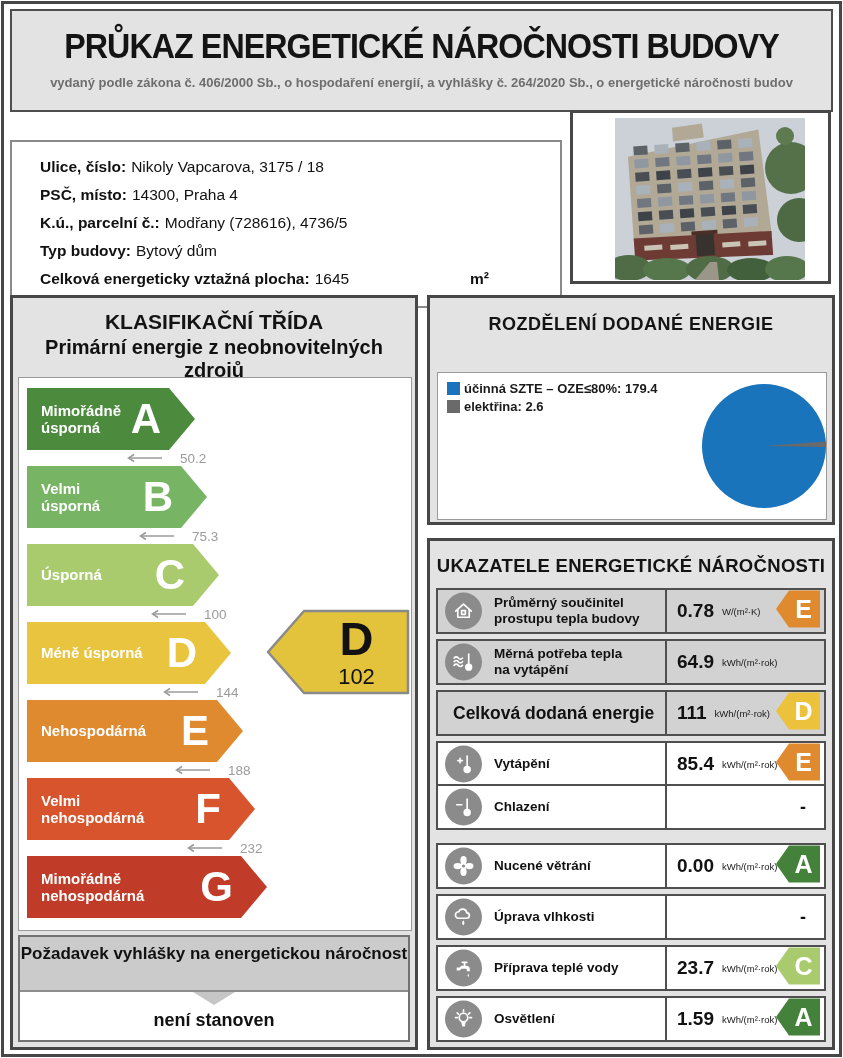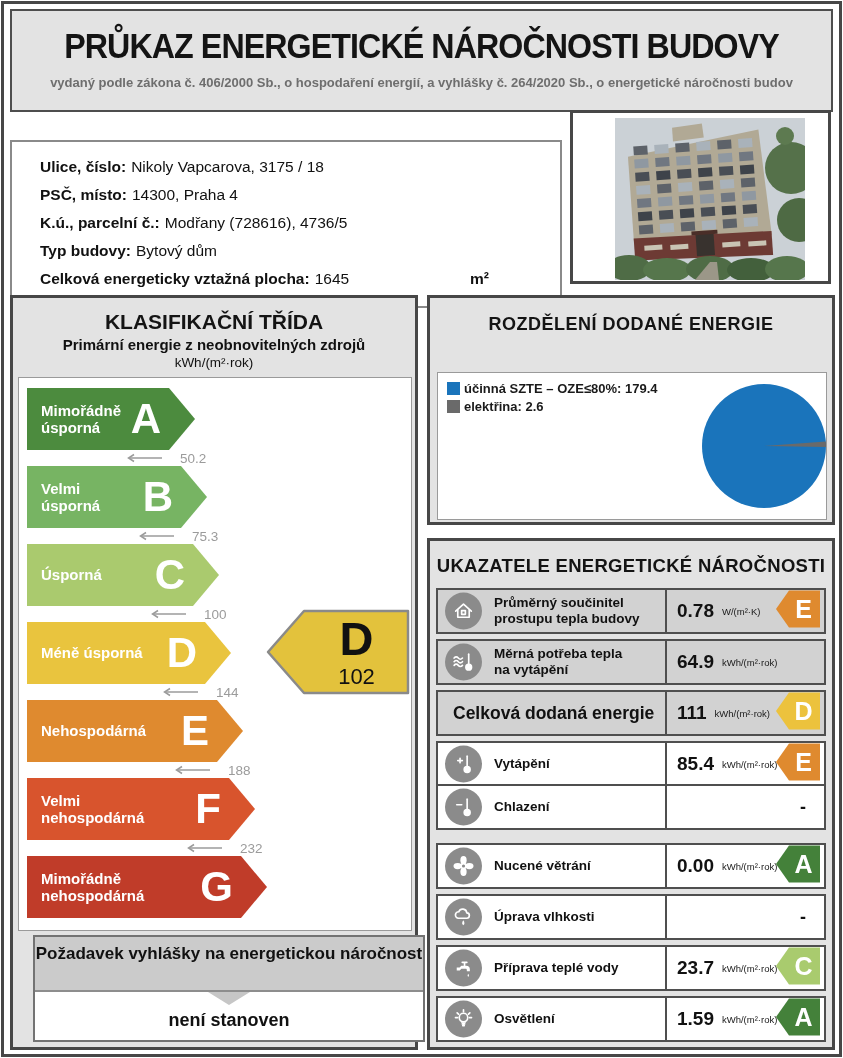--- a/index.html
+++ b/index.html
@@ -27,38 +27,38 @@
              border:3px solid #474747;background:#fff;box-sizing:border-box;}
   .photo-box svg{position:absolute;left:42px;top:5px;}
 
   
   .panel{position:absolute;background:#e3e3e3;border:3px solid #474747;box-sizing:border-box;}
   .panel-title{text-align:center;font-weight:bold;color:#141414;}
 
   
   .class-panel{left:10px;top:295px;width:408px;height:755px;}
   .class-title{font-size:21px;margin-top:12px;}
-  .class-sub{font-size:15px;font-weight:bold;text-align:center;margin-top:2px;}
+  .class-sub{font-size:20px;font-weight:bold;text-align:center;margin-top:2px;}
   .class-unit{font-size:13.5px;text-align:center;margin-top:2px;}
   .scale-box{position:absolute;left:5px;top:79px;width:392px;height:552px;
              background:#fff;border:1px solid #9a9a9a;}
   .class-arrow{position:absolute;left:8px;height:62px;}
   .class-arrow-label{position:absolute;left:14px;top:50%;transform:translateY(-50%);
                      color:#fff;font-weight:bold;font-size:15px;line-height:1.15;white-space:pre-line;}
   .class-arrow-letter{position:absolute;right:34px;top:50%;transform:translateY(-50%);
                       color:#fff;font-weight:bold;font-size:42px;}
   .threshold{position:absolute;height:14px;display:flex;align-items:center;gap:17px;}
   .threshold-value{font-size:13.5px;color:#9b9b9b;}
   .rating-pointer{position:absolute;left:246px;top:230px;width:146px;height:88px;}
   .rating-text{position:absolute;left:40px;top:0;width:103px;height:100%;
                display:flex;flex-direction:column;align-items:center;justify-content:center;}
   .rating-letter{font-size:47px;font-weight:bold;color:#111;line-height:1;}
   .rating-value{font-size:22px;font-weight:normal;color:#111;margin-top:2px;}
 
-  .req-box{position:absolute;left:20px;top:637px;width:392px;height:107px;
+  .req-box{position:absolute;left:5px;top:637px;width:392px;height:107px;
            border:2px solid #737373;background:#fff;box-sizing:border-box;}
   .req-head{height:55px;background:#cbcbcb;border-bottom:2px solid #8d8d8d;
             text-align:center;font-size:17px;font-weight:bold;padding-top:7px;box-sizing:border-box;}
   .req-tri{position:absolute;left:50%;top:55px;transform:translateX(-50%);
            width:0;height:0;border-left:21px solid transparent;border-right:21px solid transparent;
            border-top:13px solid #c6c6c6;}
   .req-value{position:absolute;left:0;right:0;bottom:9px;text-align:center;
              font-size:18px;font-weight:bold;}
 
   

